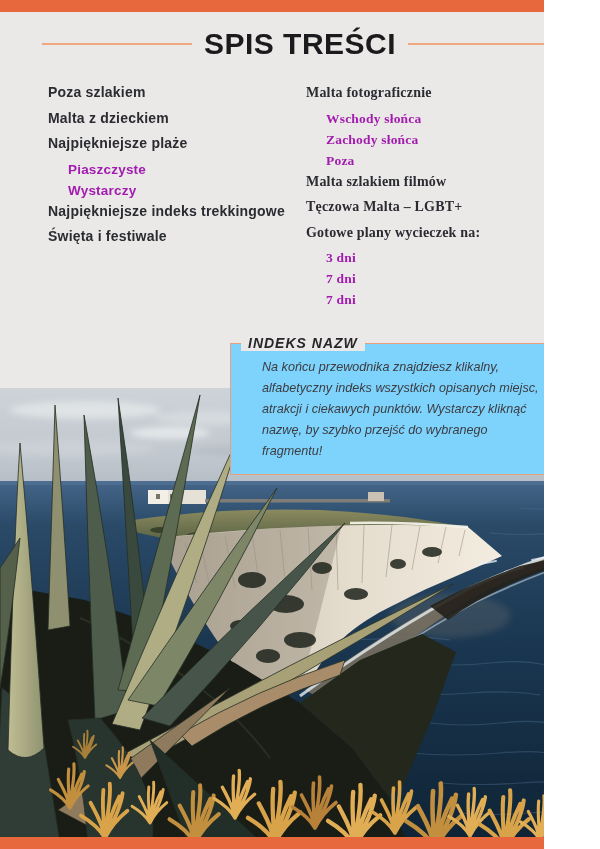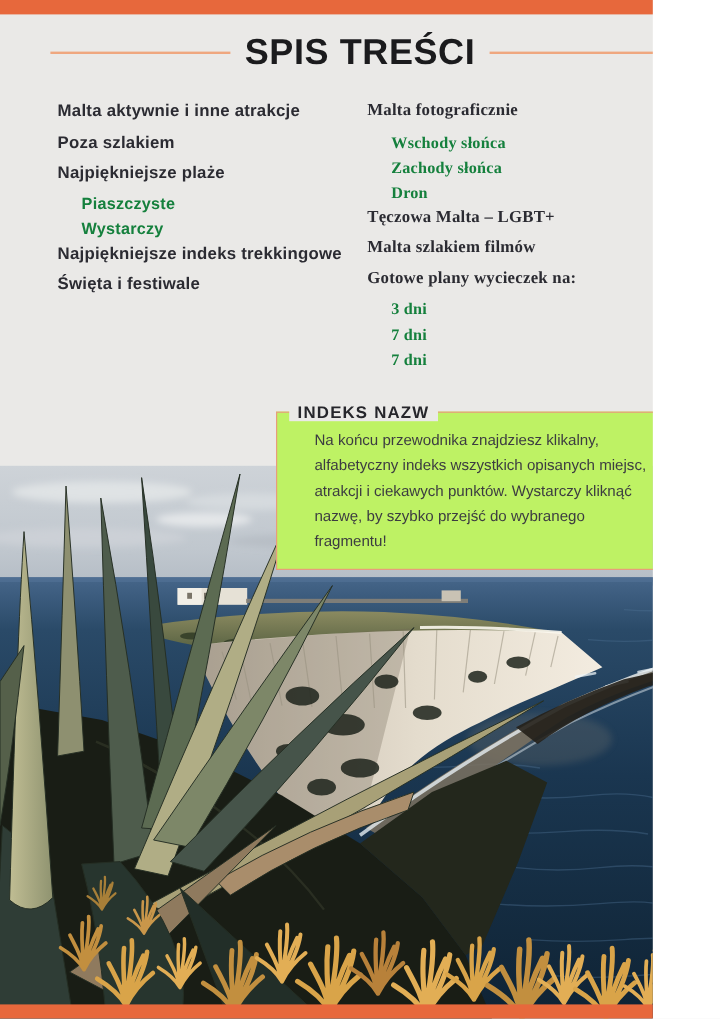--- a/index.html
+++ b/index.html
@@ -28,30 +28,31 @@
 
   .toc-col{position:absolute;top:85px;z-index:2;}
   .toc-col.left{left:48px;width:250px;}
   .toc-col.right{left:306px;width:260px;font-family:Liberation Serif, serif;}
   .toc-item{cursor:pointer;}
   .toc-item.main{
     font-size:14px;font-weight:bold;color:#2b2b32;
     line-height:15px;margin:0 0 10.5px 0;letter-spacing:.2px;
   }
   .toc-item.sub{
-    font-size:13.5px;font-weight:bold;color:#15803d;
+    font-size:13.5px;font-weight:bold;color:#a21caf;
     line-height:15px;margin:0 0 6px 20px;letter-spacing:.2px;
   }
 
   .index-box{
     position:absolute;left:230px;top:343px;width:323px;
-    background:#bef264;
+    background:#7dd3fc;
     border:1.5px solid #e89d7b;
     z-index:4;
     box-sizing:border-box;
+    font-style:italic;
   }
   .index-box .box-title{
     position:absolute;top:-9px;left:10px;
     background:#eae9e7;
     padding:0 7px;
     font-size:14px;font-weight:bold;color:#26262b;
     letter-spacing:1px;white-space:nowrap;
   }
   .index-box .box-body{
     padding:13px 10px 12px 31px;
@@ -68,35 +69,35 @@
 
   <div class="bar top"></div>
 
   <div class="header">
     <div class="line"></div>
     <h1 class="title">SPIS TREŚCI</h1>
     <div class="line"></div>
   </div>
 
   <div class="toc-col left">
-      <div class="toc-item main">Malta aktywnie i inne atrakcje</div>
       <div class="toc-item main">Poza szlakiem</div>
+      <div class="toc-item main">Malta z dzieckiem</div>
       <div class="toc-item main">Najpiękniejsze plaże</div>
       <div class="toc-item sub">Piaszczyste</div>
       <div class="toc-item sub">Wystarczy</div>
       <div class="toc-item main">Najpiękniejsze indeks trekkingowe</div>
       <div class="toc-item main">Święta i festiwale</div>
     </div>
   <div class="toc-col right">
       <div class="toc-item main">Malta fotograficznie</div>
       <div class="toc-item sub">Wschody słońca</div>
       <div class="toc-item sub">Zachody słońca</div>
-      <div class="toc-item sub">Dron</div>
+      <div class="toc-item sub">Poza</div>
+      <div class="toc-item main">Malta szlakiem filmów</div>
       <div class="toc-item main">Tęczowa Malta – LGBT+</div>
-      <div class="toc-item main">Malta szlakiem filmów</div>
       <div class="toc-item main">Gotowe plany wycieczek na:</div>
       <div class="toc-item sub">3 dni</div>
       <div class="toc-item sub">7 dni</div>
       <div class="toc-item sub">7 dni</div>
     </div>
 
   <div class="index-box">
     <span class="box-title">INDEKS NAZW</span>
     <div class="box-body">Na końcu przewodnika znajdziesz klikalny, alfabetyczny indeks wszystkich opisanych miejsc, atrakcji i ciekawych punktów. Wystarczy kliknąć nazwę, by szybko przejść do wybranego fragmentu!</div>
   </div>

